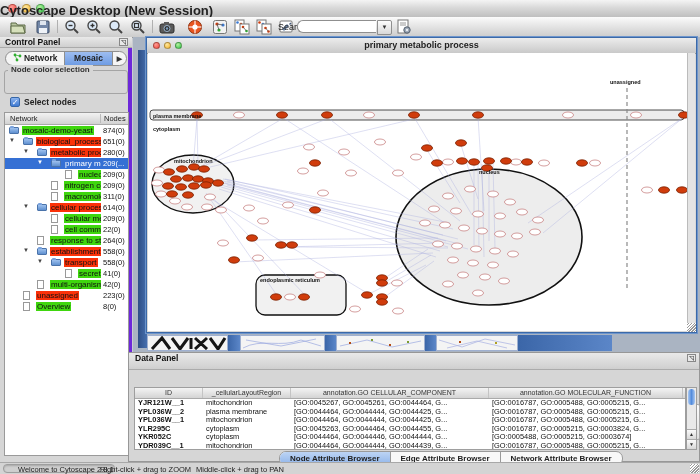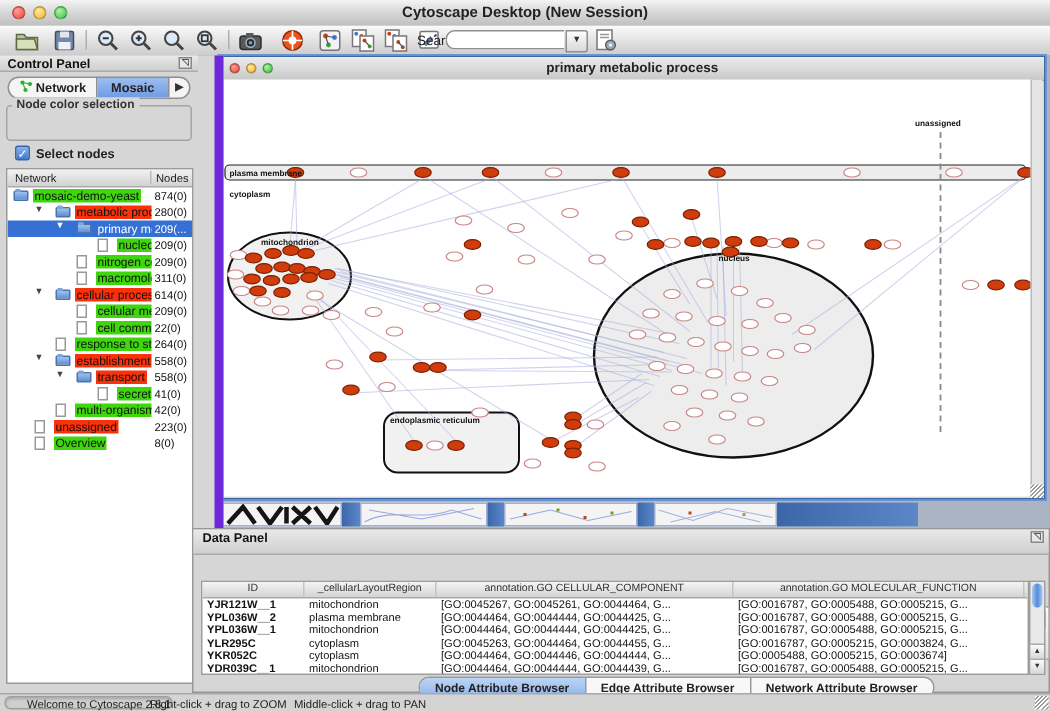--- a/index.html
+++ b/index.html
@@ -6,34 +6,34 @@
   .app{position:relative;width:700px;height:474px;font-family:"Liberation Sans",sans-serif;
        background:#c8ccd2;overflow:hidden;font-size:9px;color:#111;}
   .abs{position:absolute;}
   
   .titlebar{left:0;top:0;width:700px;height:17px;
     background:linear-gradient(#f4f4f4,#d9d9d9 45%,#bfbfbf);border-bottom:1px solid #8b8b8b;}
   .tl{position:absolute;top:4px;width:9px;height:9px;border-radius:50%;border:1px solid rgba(0,0,0,.25);box-sizing:border-box;}
   .tl.r{background:radial-gradient(circle at 35% 30%,#ff9d96,#f1483c);}
   .tl.y{background:radial-gradient(circle at 35% 30%,#ffe79e,#f5b52e);}
   .tl.g{background:radial-gradient(circle at 35% 30%,#b6f0a0,#34c748);}
-  .wtitle{width:100%;text-align:center;top:3px;font-weight:bold;font-size:10px;color:#222;}
+  .wtitle{width:100%;text-align:left;top:3px;font-weight:bold;font-size:13px;color:#222;}
   
   .toolbar{left:0;top:17px;width:700px;height:20px;
     background:linear-gradient(#fbfbfb,#dedede 60%,#cccccc);border-bottom:1px solid #979797;}
   .tbtn{position:absolute;top:1px;width:20px;height:18px;}
   .tbtn svg{width:18px;height:16px;display:block;margin:1px auto;}
   .sep{position:absolute;top:3px;width:1px;height:13px;background:#b0b0b0;}
   .searchlbl{top:5px;font-size:9px;color:#222;}
   .searchbox{top:3px;left:297px;width:70px;height:11px;background:#fff;border:1px solid #8f8f8f;
     border-right:none;border-radius:6px 0 0 6px;font-size:8px;padding:0 4px;}
   .searchdrop{top:3px;left:377px;width:13px;height:13px;background:linear-gradient(#fdfdfd,#d8d8d8);
     border:1px solid #8f8f8f;border-radius:0 2px 2px 0;font-size:6px;text-align:center;line-height:13px;color:#333;}
   
-  .cpanel{left:0;top:37px;width:149px;height:425px;background:#d6d6d6;border-right:6px solid #6d28d9;box-sizing:border-box;}
+  .cpanel{left:0;top:37px;width:132px;height:425px;background:#d6d6d6;border-right:4px solid #6d28d9;box-sizing:border-box;}
   .cphead{left:0;top:0;width:132px;height:11px;background:linear-gradient(#e9e9e9,#cfcfcf);
     border-bottom:1px solid #aaa;font-weight:bold;font-size:8.5px;line-height:11px;padding-left:5px;box-sizing:border-box;}
   .floatico{width:9px;height:8px;border:1px solid #888;background:#e8e8e8;box-sizing:border-box;font-size:6px;line-height:6px;text-align:center;color:#555;}
   .cptabs{left:5px;top:14px;width:122px;height:15px;background:#f5f5f5;border:1px solid #8f8f8f;
     border-radius:8px;display:flex;overflow:hidden;box-sizing:border-box;}
   .cptab{flex:0 0 auto;font-size:8.5px;font-weight:bold;color:#222;text-align:center;line-height:13px;}
   .cptab.net{width:58px;}
   .cptab.mosaic{width:47px;background:linear-gradient(#9dbdf0,#6f9ce4);border-left:1px solid #8f8f8f;border-right:1px solid #8f8f8f;}
   .cptab.arrow{width:13px;font-size:7px;color:#333;}
   .groupbox{left:4px;top:33px;width:124px;height:24px;border:1px solid #a5a5a5;border-radius:3px;box-sizing:border-box;}
@@ -471,20 +471,26 @@
         <span class="c1">Network</span>
         <span class="c2">Nodes</span>
       </div>
       <div id="tree-rows">
           <div class="trow">
             <span class="fico" style="left: 4px;"></span>
             <span class="tlabel green" style="left: 17px; max-width: 77px;">mosaic-demo-yeast</span>
             <span class="tcount">874(0)</span>
           </div>
           <div class="trow">
+            <span class="exp" style="left: 4px;">▼</span>
+            <span class="fico" style="left: 18px;"></span>
+            <span class="tlabel red" style="left: 31px; max-width: 63px;">biological_process</span>
+            <span class="tcount">651(0)</span>
+          </div>
+          <div class="trow">
             <span class="exp" style="left: 18px;">▼</span>
             <span class="fico" style="left: 32px;"></span>
             <span class="tlabel red" style="left: 45px; max-width: 49px;">metabolic process</span>
             <span class="tcount">280(0)</span>
           </div>
           <div class="trow sel">
             <span class="exp" style="left: 32px;">▼</span>
             <span class="fico" style="left: 46px;"></span>
             <span class="tlabel blue" style="left: 59px; max-width: 35px;">primary metabo</span>
             <span class="tcount">209(...</span>

